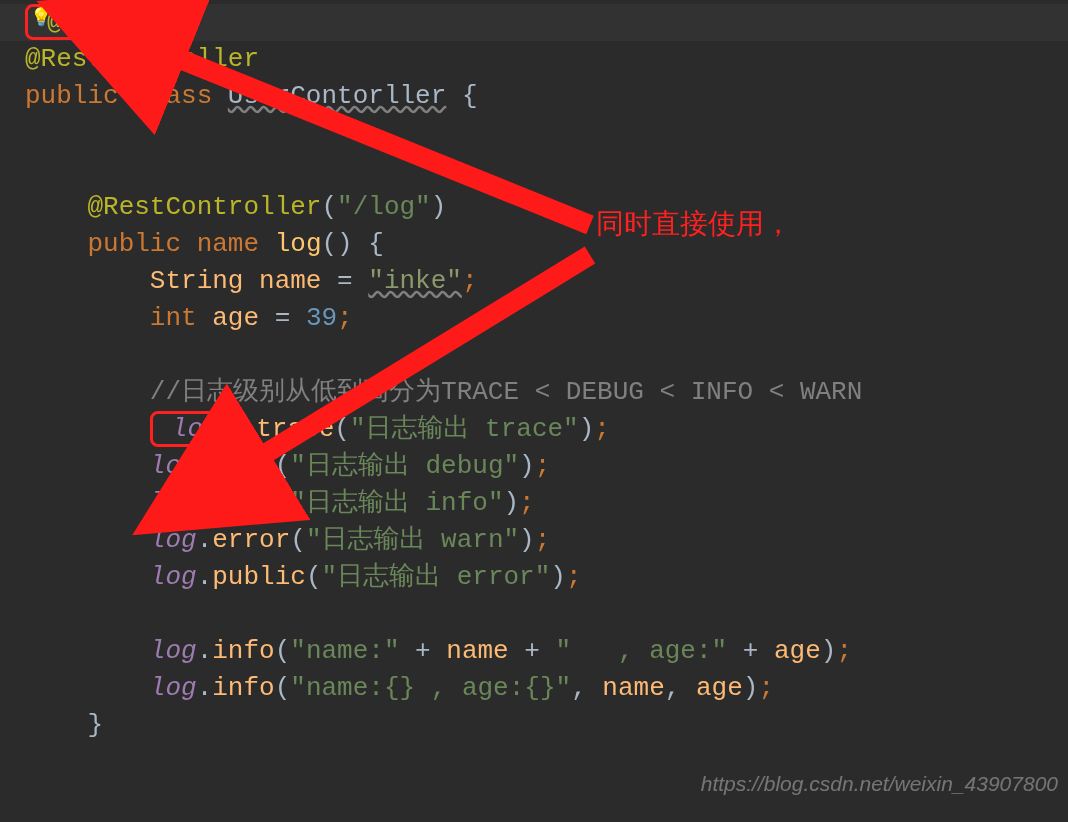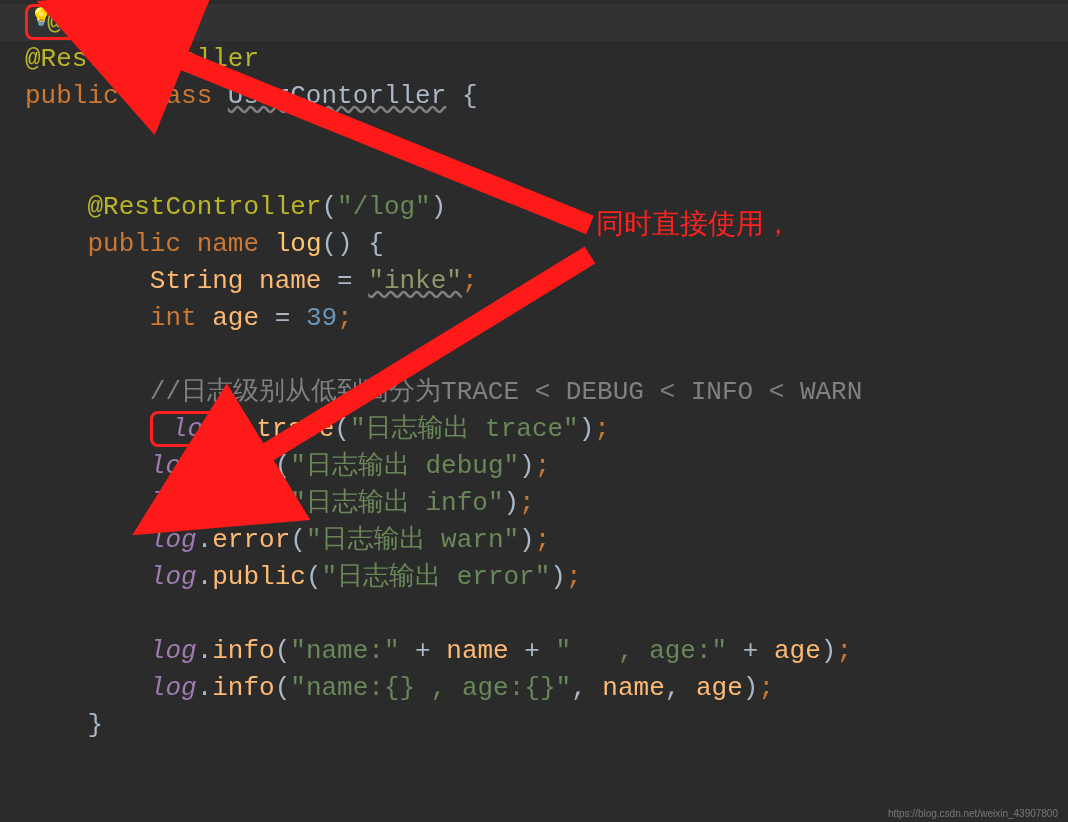--- a/index.html
+++ b/index.html
@@ -47,24 +47,25 @@
   }
   .callout {
     position:absolute;
     color:#ff2020;
     font-family: "PingFang SC","Microsoft YaHei",sans-serif;
     font-size:28px;
     line-height:1.4;
     font-weight:500;
   }
   .wm {
-    position:absolute; right:10px; bottom:1px;
+    position:absolute; right:10px; bottom:23px;
     color:rgba(255,255,255,0.35);
     font-family: Arial, sans-serif;
-    font-size:10px;
+    font-size:21px;
+    font-style:italic;
   }
 </style>
 </head>
 <body>
 
 <div class="editor">
   <span class="bulb">💡</span>
 
   <div class="line hl"><span class="anno red-box">@Slf4j</span></div>
 

